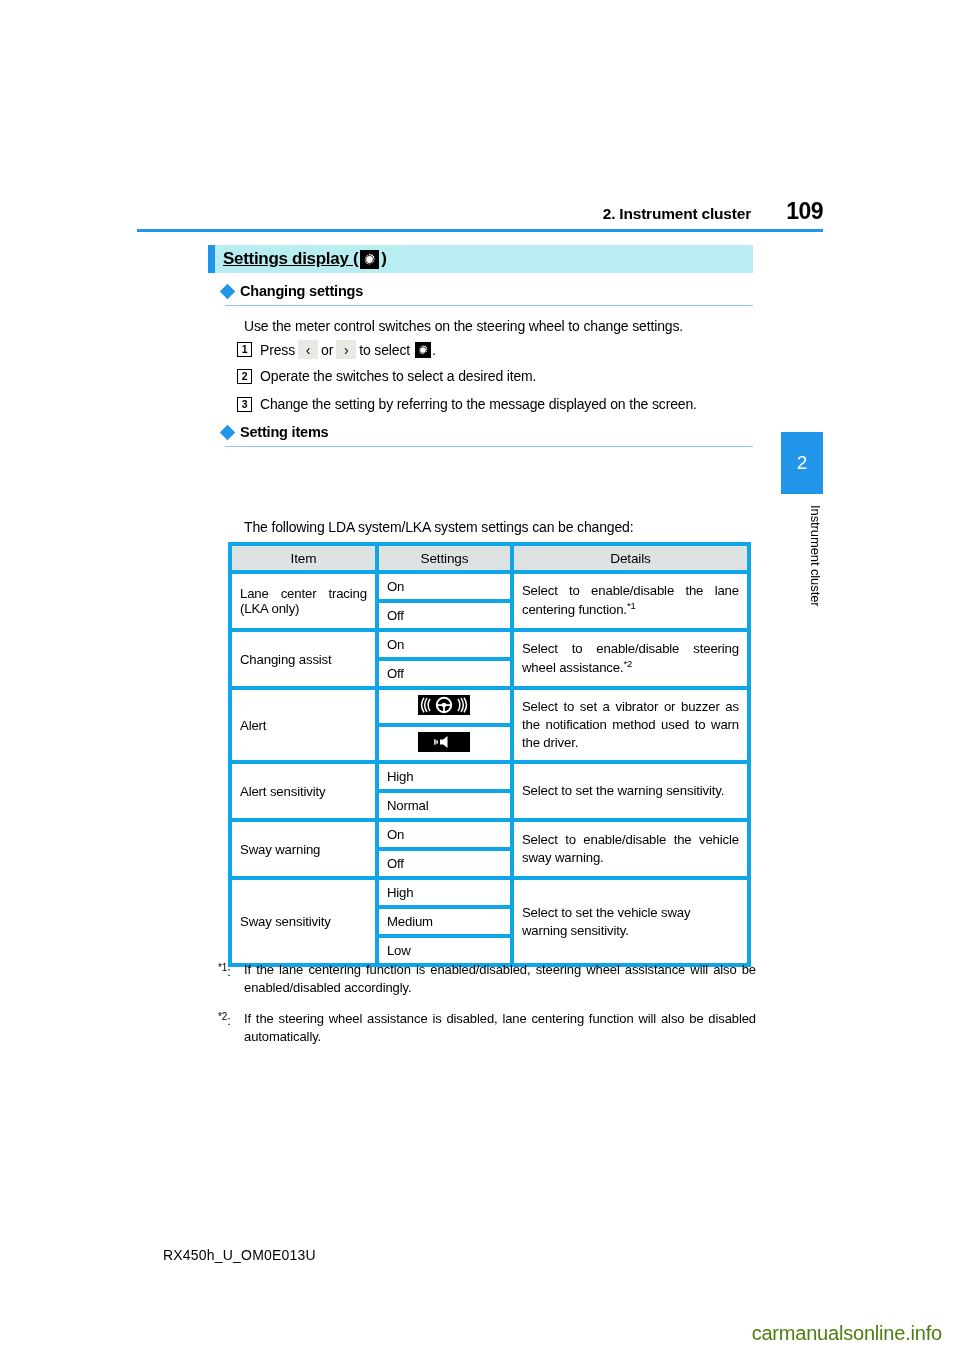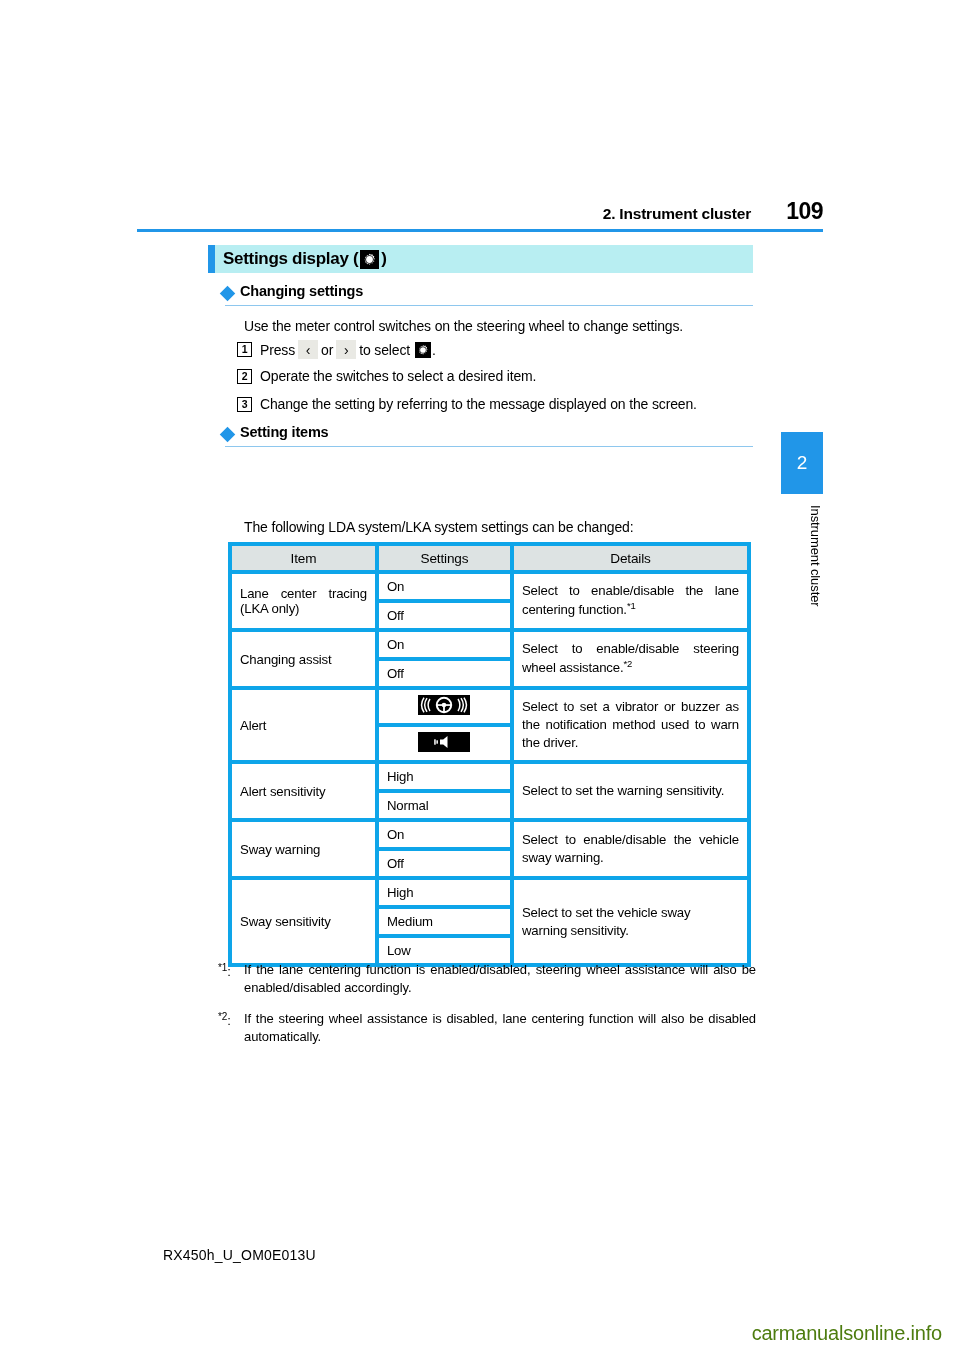--- a/index.html
+++ b/index.html
@@ -67,41 +67,42 @@
   }
   .band-text {
     font-size: 17px;
     font-weight: bold;
     margin-left: 8px;
     letter-spacing: -0.3px;
     display: flex;
     align-items: flex-end;
     gap: 1px;
     white-space: nowrap;
+    text-decoration: underline;
   }
 
   
   .gear-tile {
     display: inline-block;
     width: 19px; height: 19px;
     background: #000;
     position: relative;
     vertical-align: -4px;
     margin: 0 1px;
   }
   .gear-tile svg { display:block; width:19px; height:19px; }
 
   .gear-tile.small { width:16px; height:16px; vertical-align:-3px; }
   .gear-tile.small svg { width:16px; height:16px; }
 
   
   .diamond-head {
     position: absolute;
     display: flex;
-    align-items: flex-end;
+    align-items: center;
     gap: 7px;
     font-size: 14.5px;
     font-weight: bold;
     letter-spacing: -0.2px;
   }
   .diamond {
     width: 11px; height: 11px;
     background: #2196e8;
     transform: rotate(45deg);
     flex: 0 0 auto;

